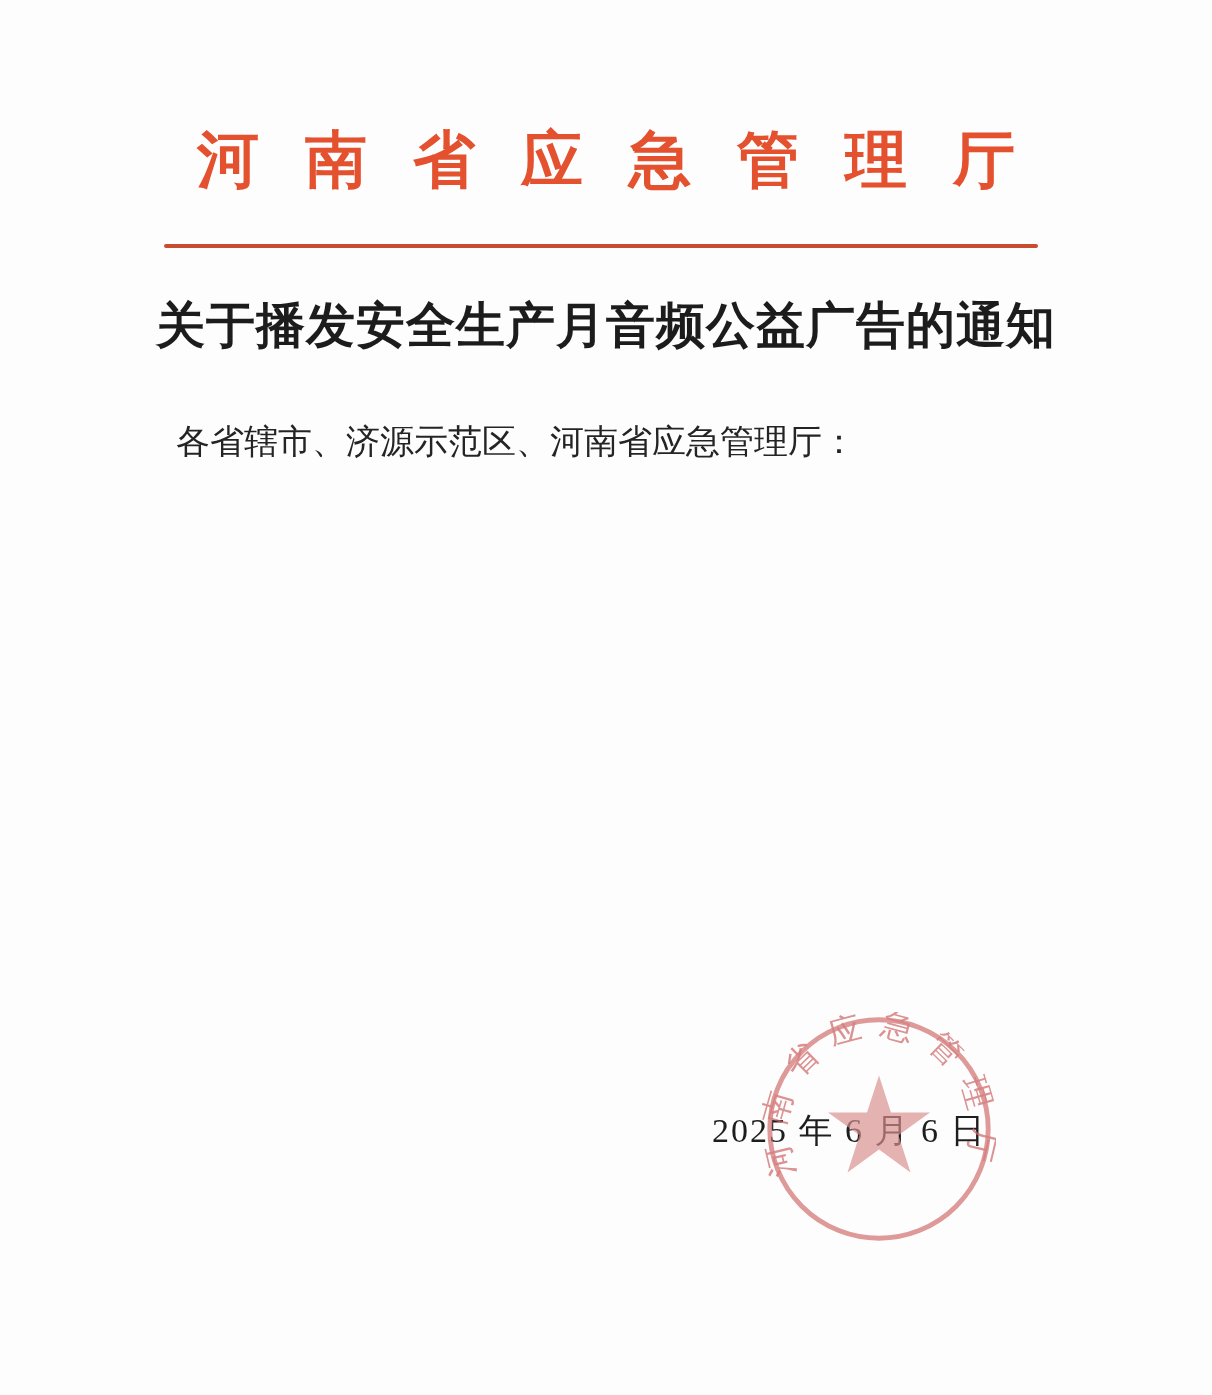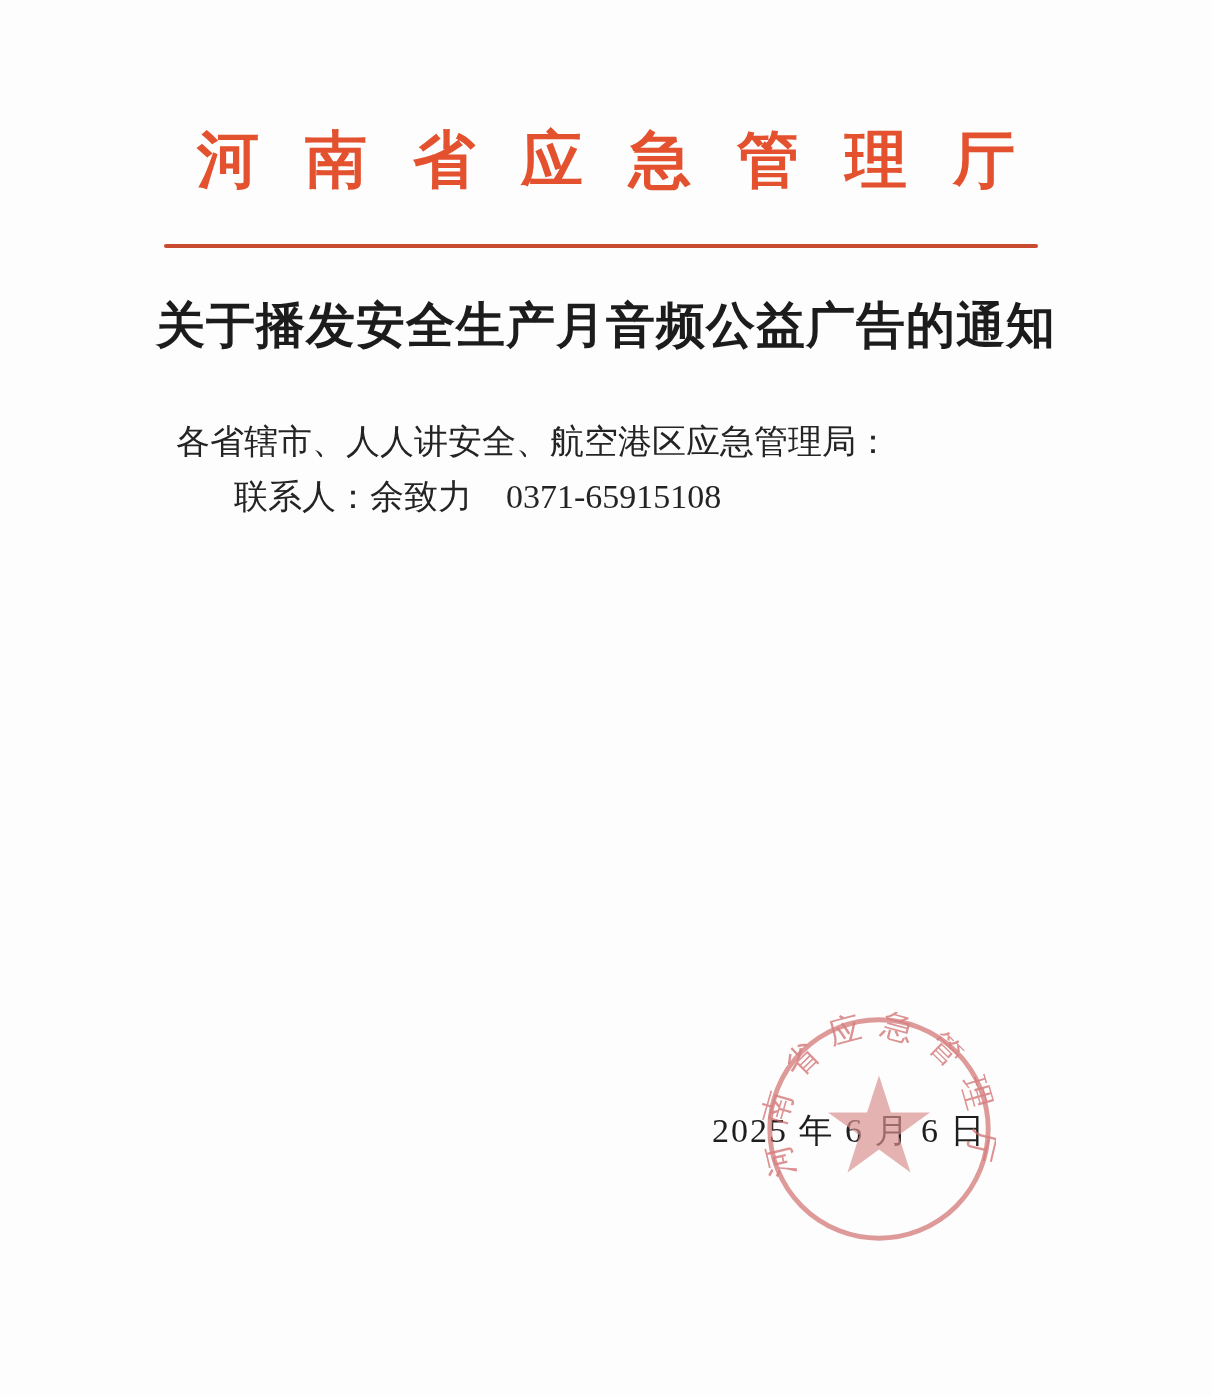--- a/index.html
+++ b/index.html
@@ -108,22 +108,21 @@
 
 <div class="page">
 
   <div class="letterhead">河南省应急管理厅</div>
 
   <div class="divider"></div>
 
   <div class="doc-title">关于播发安全生产月音频公益广告的通知</div>
 
   <div class="content">
-    <p class="salutation">各省辖市、人人讲安全、航空港区应急管理局：</p>
-    <p class="contact-line">联系人：余致力　0371-65915108</p>
+    <p class="salutation">各省辖市、济源示范区、河南省应急管理厅：</p>
   </div>
 
   <div class="doc-date">2025 年 6 月 6 日</div>
 
   <div class="seal">
     <svg viewBox="0 0 240 240" xmlns="http://www.w3.org/2000/svg">
       <defs>
         <path id="seal-arc" d="M 42 174 A 95 95 0 1 1 198 174" fill="none"></path>
       </defs>
       <circle cx="120" cy="120" r="112" fill="none" stroke="#cf6a6a" stroke-width="5" opacity="0.8"></circle>

